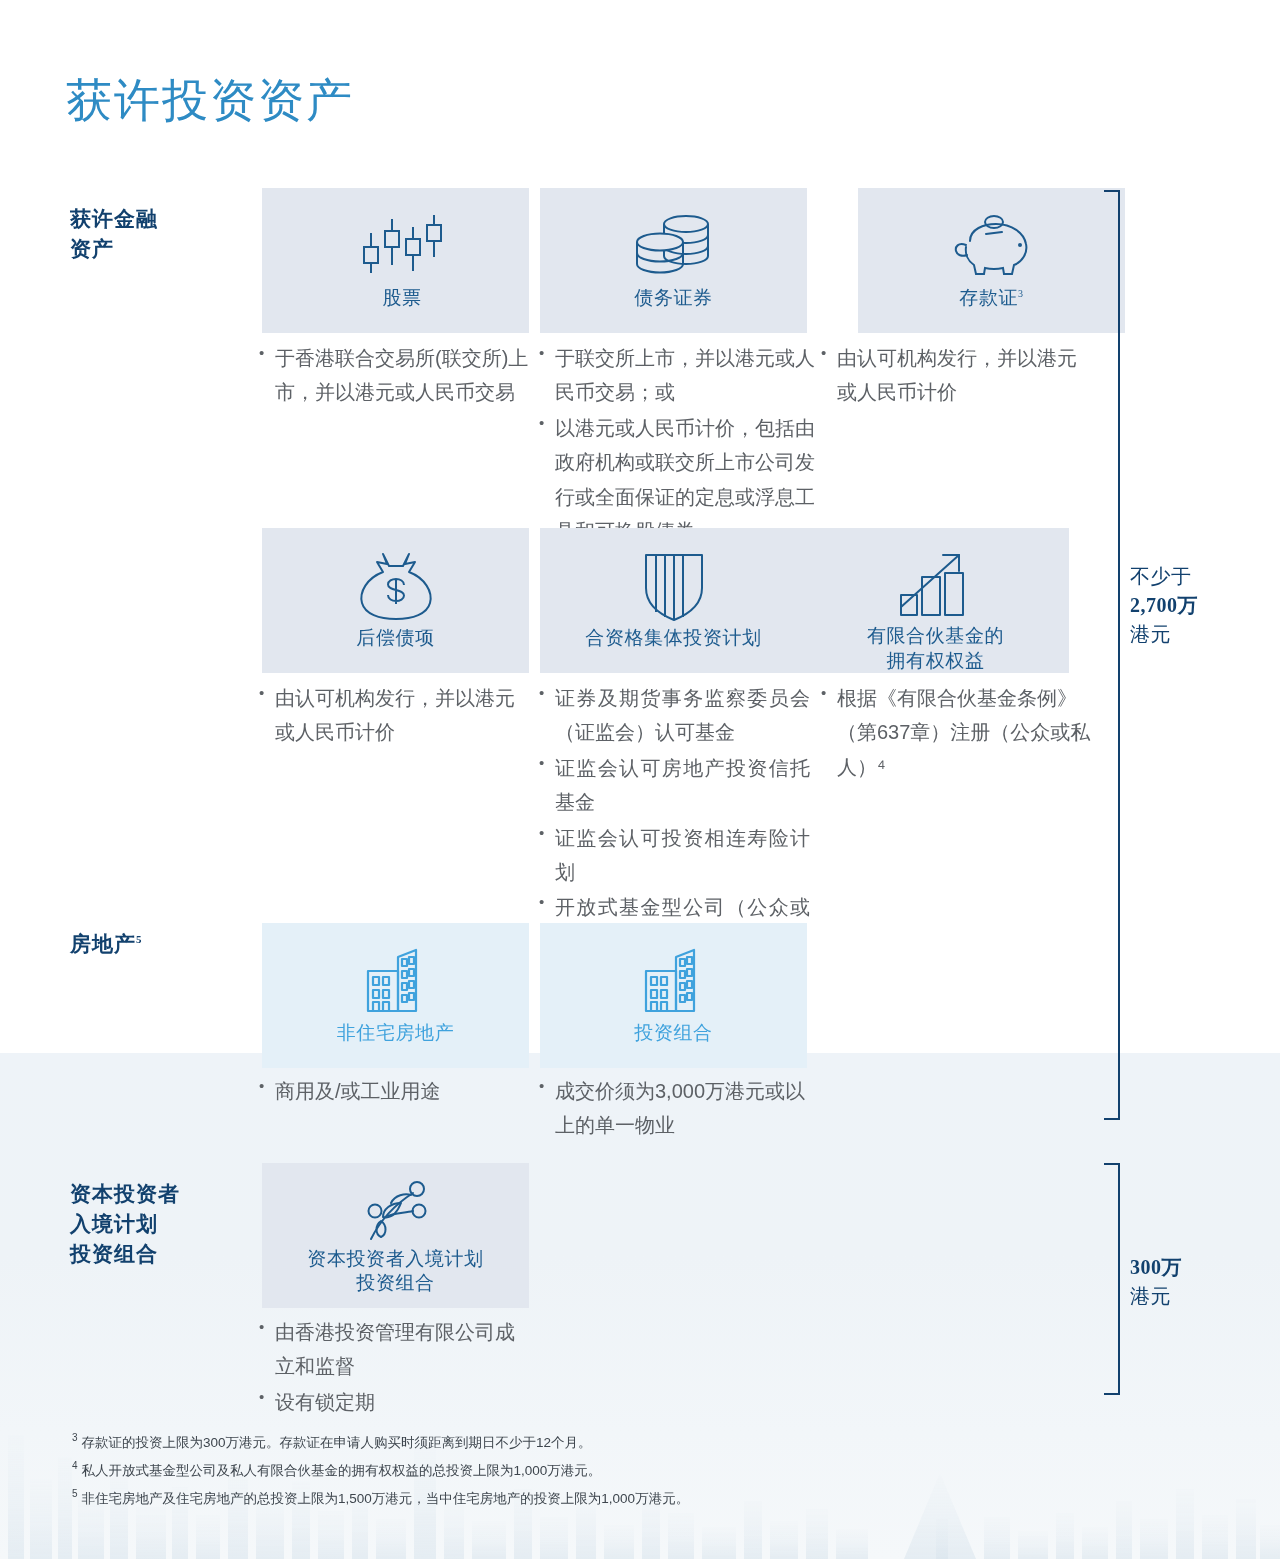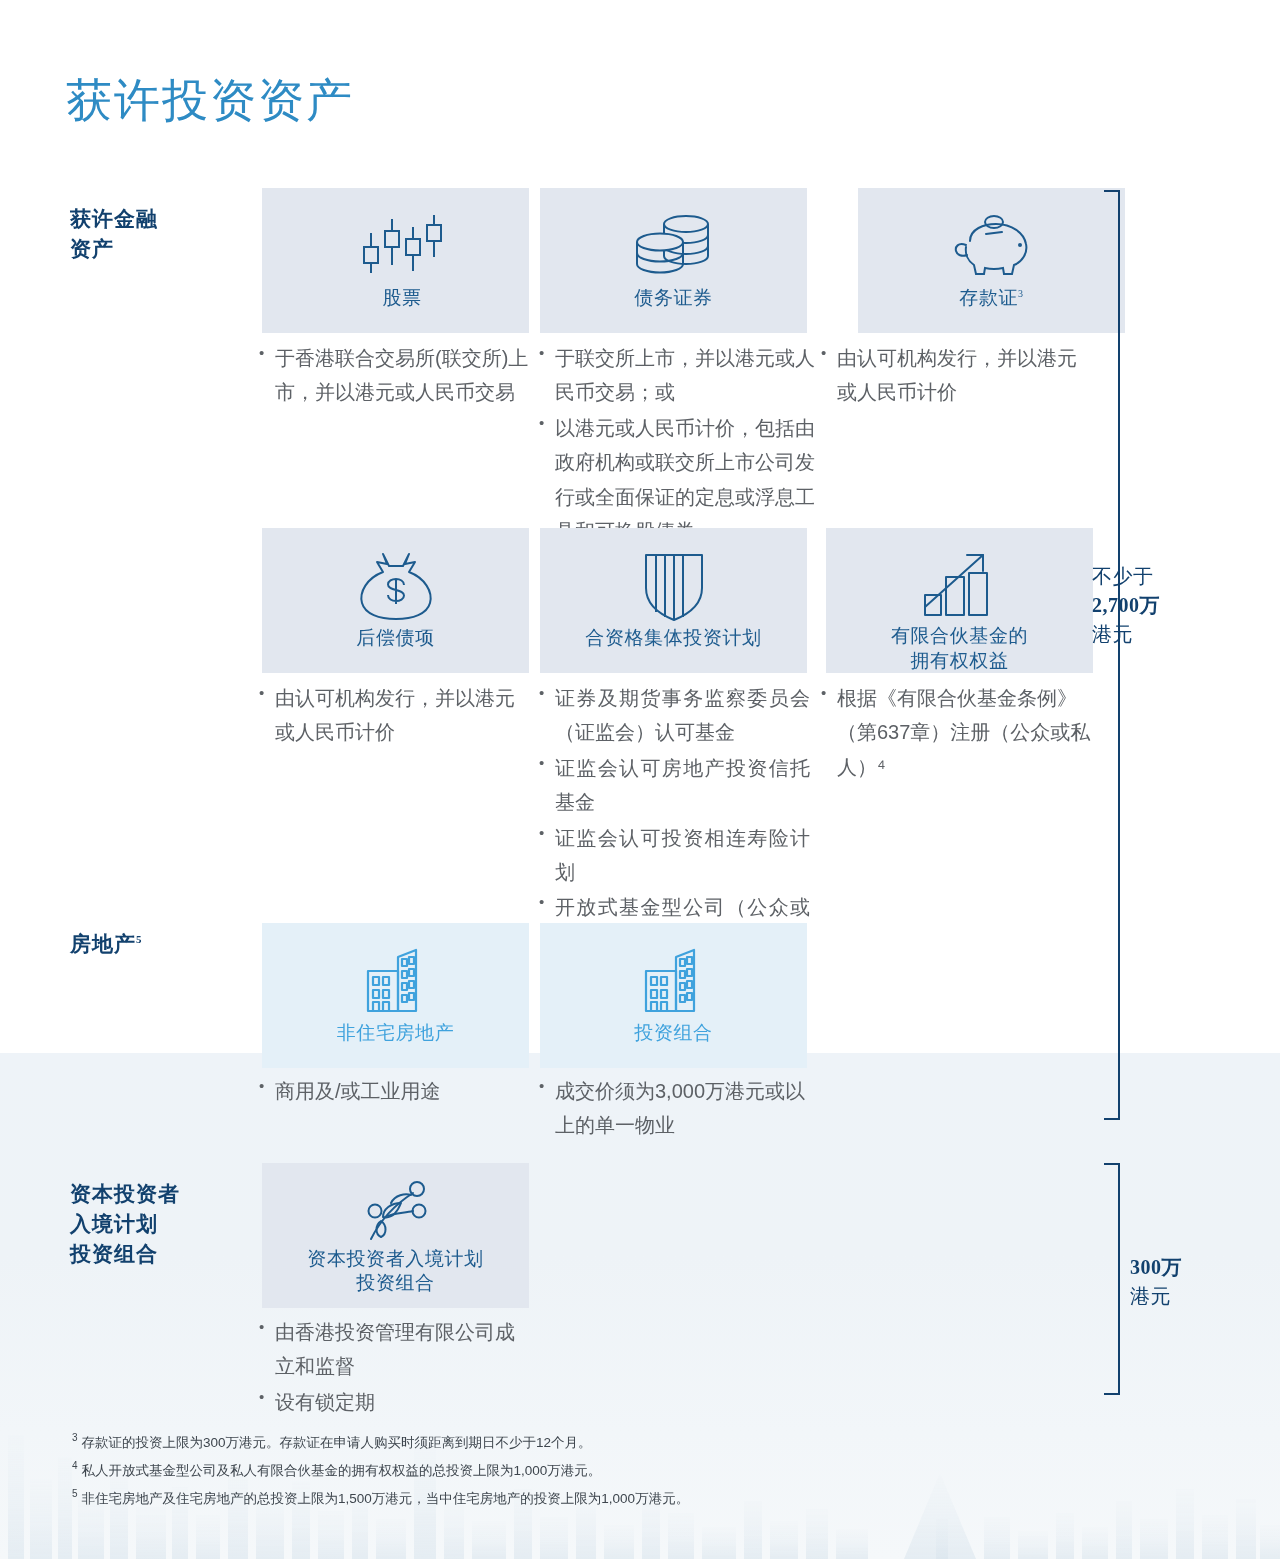--- a/index.html
+++ b/index.html
@@ -292,21 +292,21 @@
       <path d="M5 5 H61 V38 C61 54 48 64 33 70 C18 64 5 54 5 38 Z"></path>
       <line x1="15" y1="5" x2="15" y2="62"></line>
       <line x1="24" y1="5" x2="24" y2="67"></line>
       <line x1="33" y1="5" x2="33" y2="70"></line>
       <line x1="42" y1="5" x2="42" y2="67"></line>
     </svg>
   </div>
   <div class="card-title">合资格集体投资计划</div>
 </div>
 
-<div class="card" style="left:826px; top:528px;justify-content:space-between;">
+<div class="card" style="left:802px; top:528px;justify-content:space-between;">
   <div class="icon">
     <svg width="78" height="68" viewBox="0 0 78 68" fill="none" stroke="#1d5b8e" stroke-width="2" stroke-linejoin="round" stroke-linecap="round">
       <path d="M4 56 L62 4"></path>
       <path d="M46 4 L62 4 L62 20"></path>
       <rect x="4" y="44" width="16" height="20"></rect>
       <rect x="25" y="26" width="18" height="38"></rect>
       <rect x="48" y="22" width="18" height="42"></rect>
     </svg>
   </div>
   <div class="card-title">
@@ -423,21 +423,21 @@
 </div>
 
 <div class="bullets" style="left:258px; top:1315px; width:272px;">
   <ul>
     <li>由香港投资管理有限公司成立和监督</li>
     <li>设有锁定期</li>
   </ul>
 </div>
 
 <div class="bracket" style="left:1104px; top:190px; height:930px;"></div>
-<div class="amount" style="left:1092px; top:562px;">
+<div class="amount" style="left:1130px; top:562px;">
   <div>不少于</div>
   <div class="strong">2,700万</div>
   <div>港元</div>
 </div>
 
 <div class="bracket" style="left:1104px; top:1163px; height:232px;"></div>
 <div class="amount" style="left:1130px; top:1253px;">
   <div class="strong">300万</div>
   <div>港元</div>
 </div>

